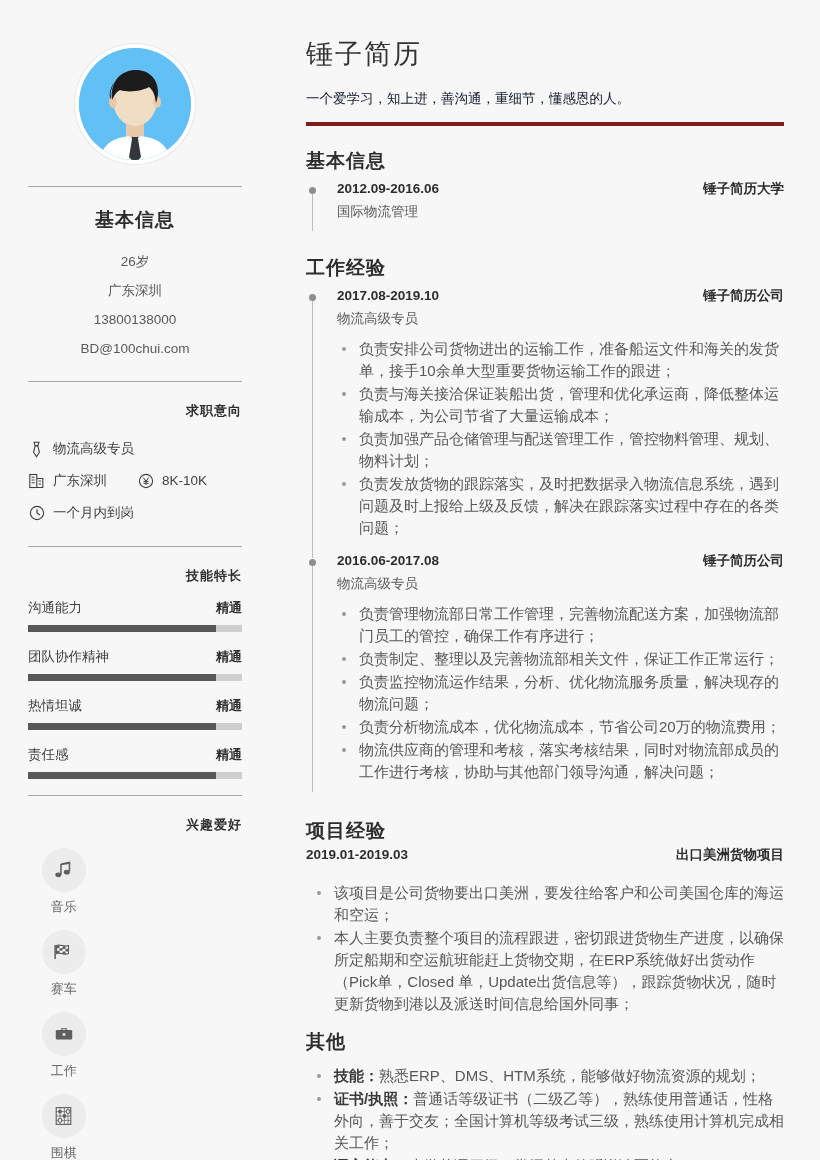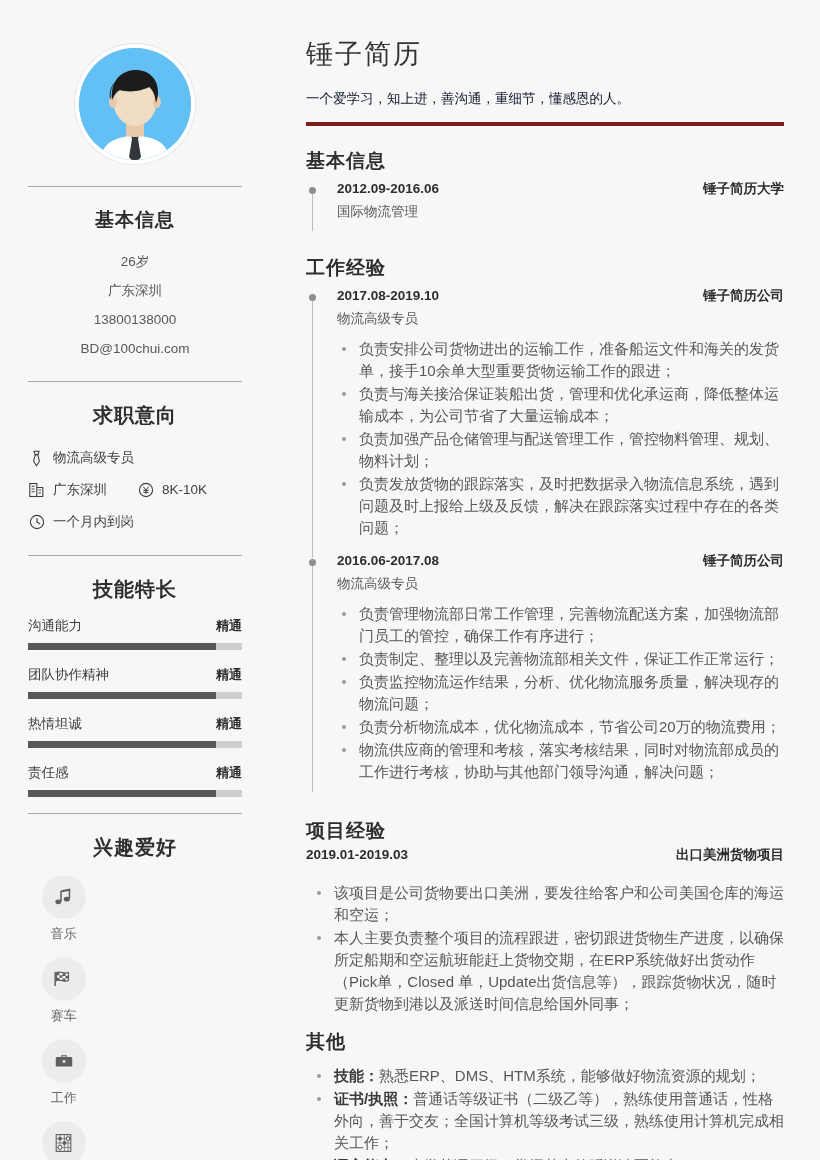--- a/index.html
+++ b/index.html
@@ -57,24 +57,24 @@
   }
   .sb-title {
     font-size: 19px;
     font-weight: bold;
     color: #2e2e2e;
     text-align: center;
     margin: 20px 0 14px 0;
     letter-spacing: 1px;
   }
   .sb-title-left {
-    font-size: 20px;
+    font-size: 13px;
     font-weight: bold;
     color: #2e2e2e;
-    text-align: center;
+    text-align: right;
     margin: 20px 0 14px 0;
     letter-spacing: 1px;
   }
   .info-line {
     text-align: center;
     font-size: 13.5px;
     color: #595959;
     line-height: 29px;
   }
   .intent-row {

